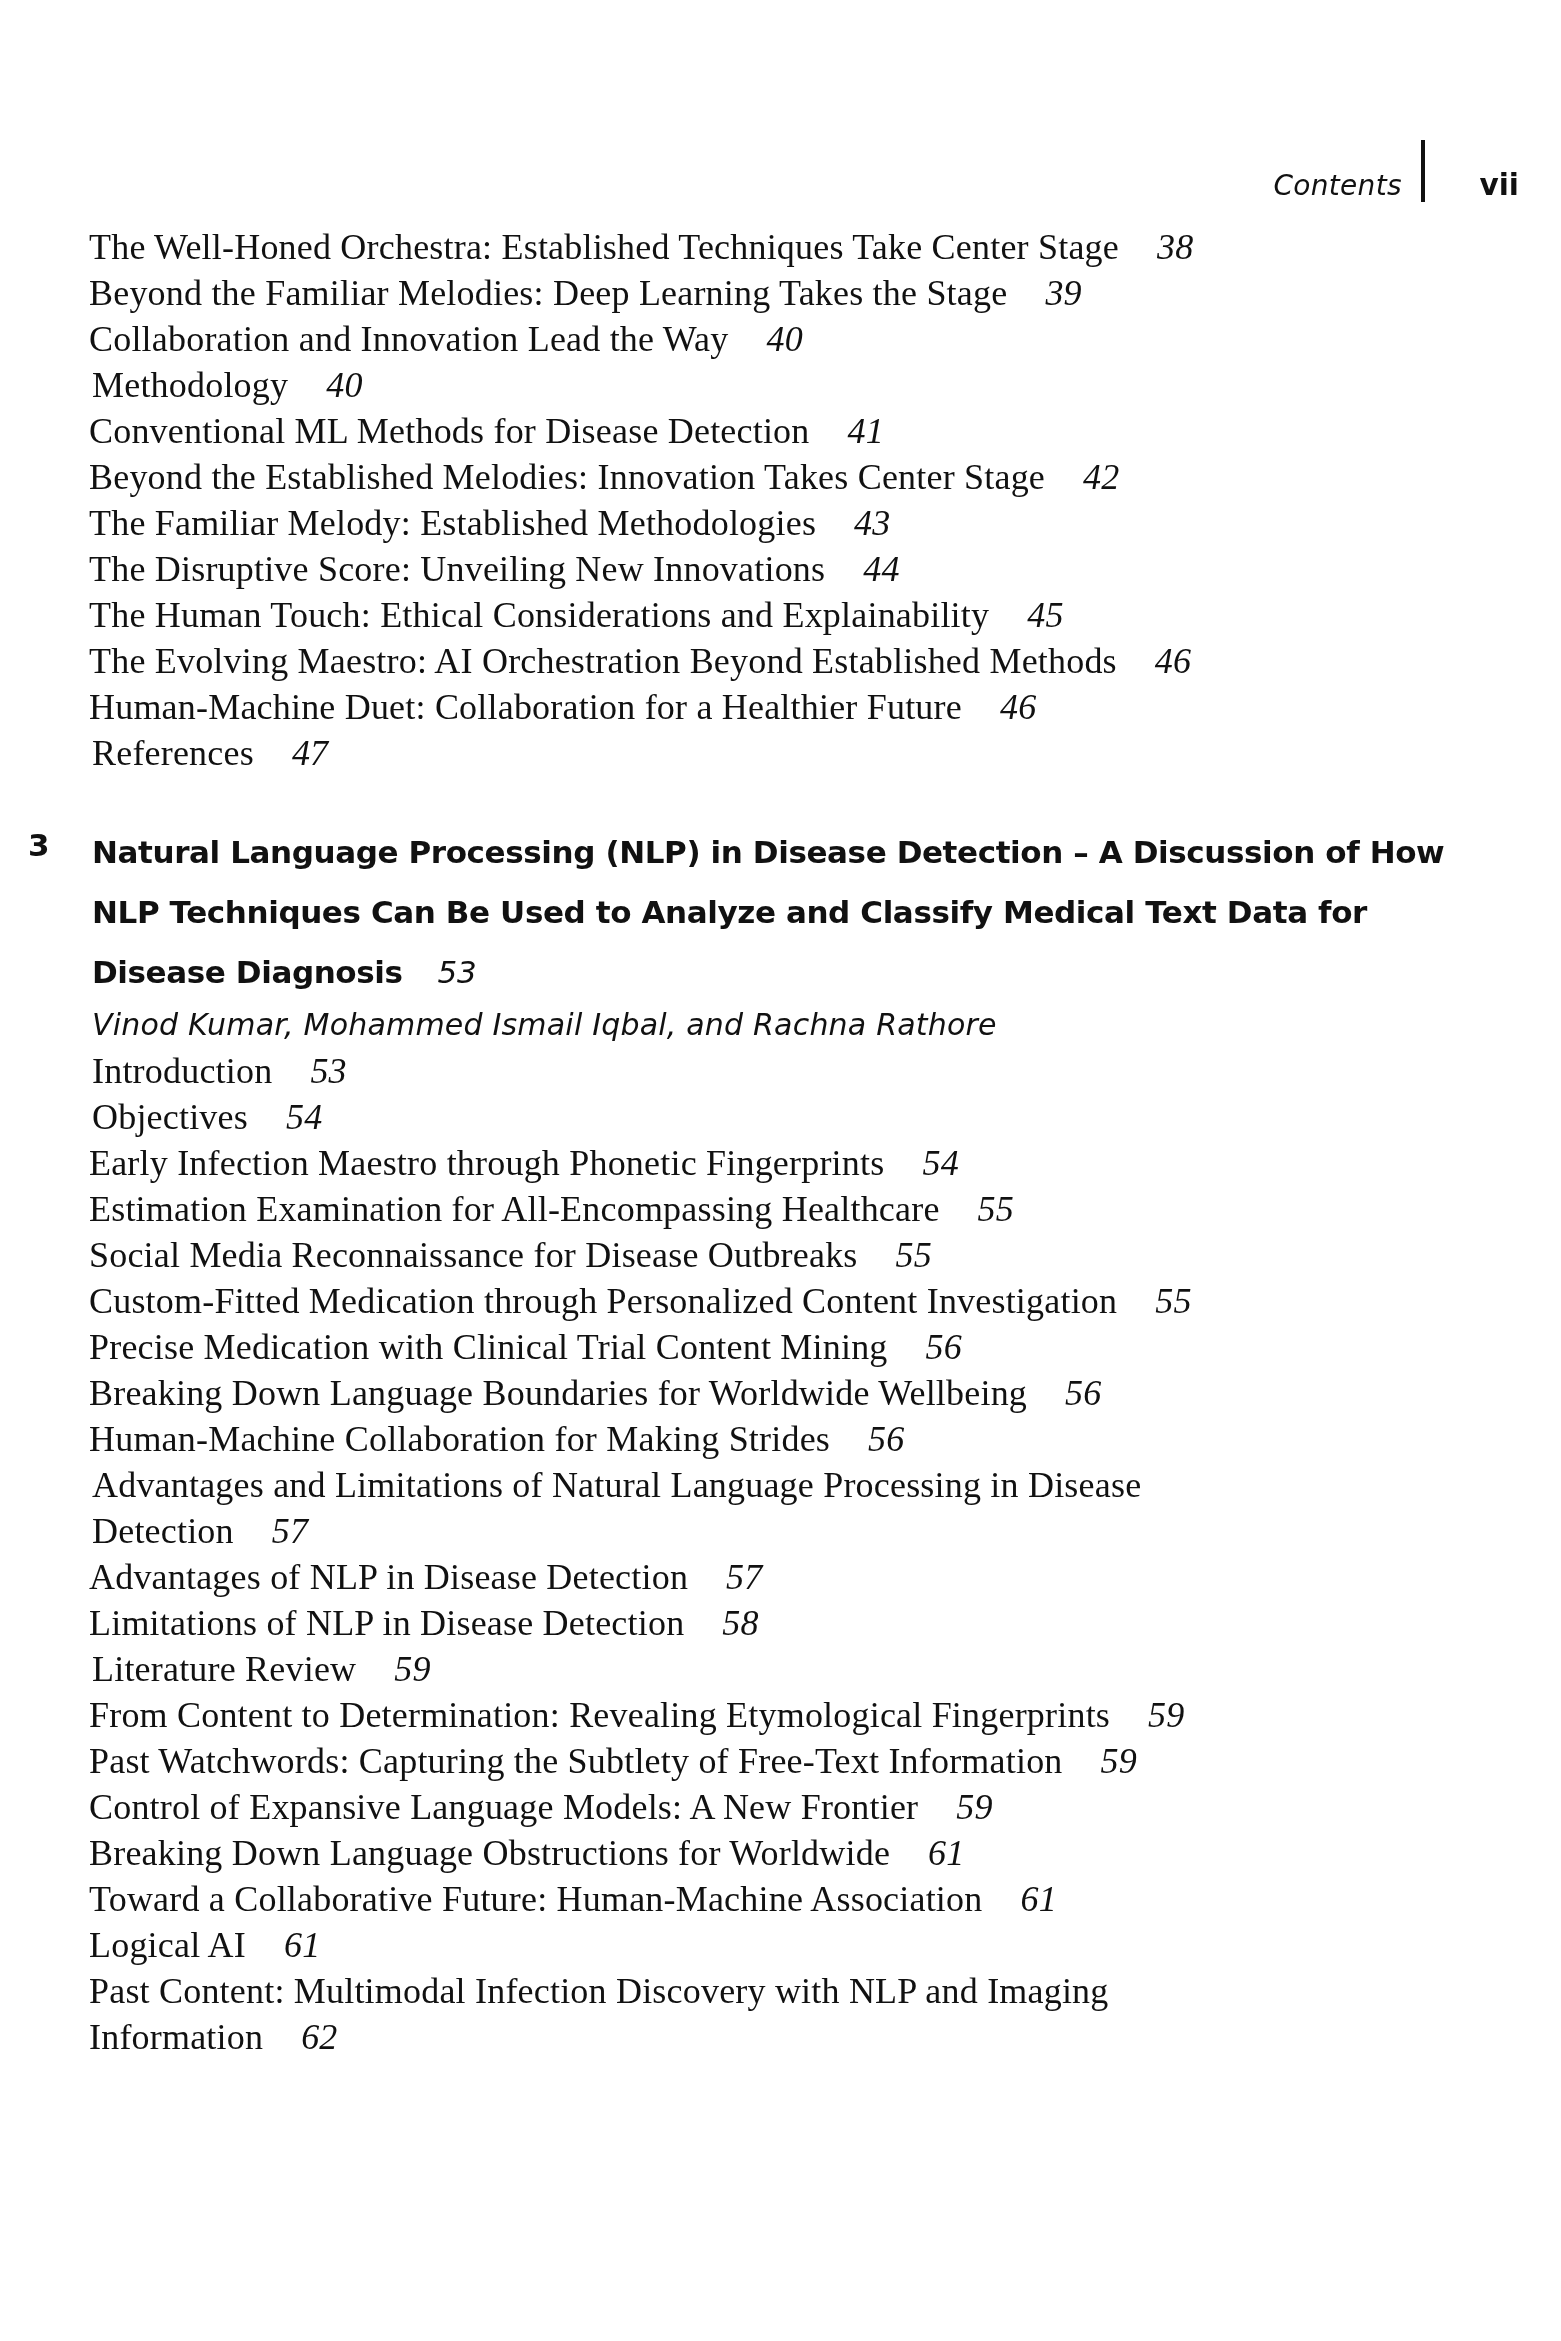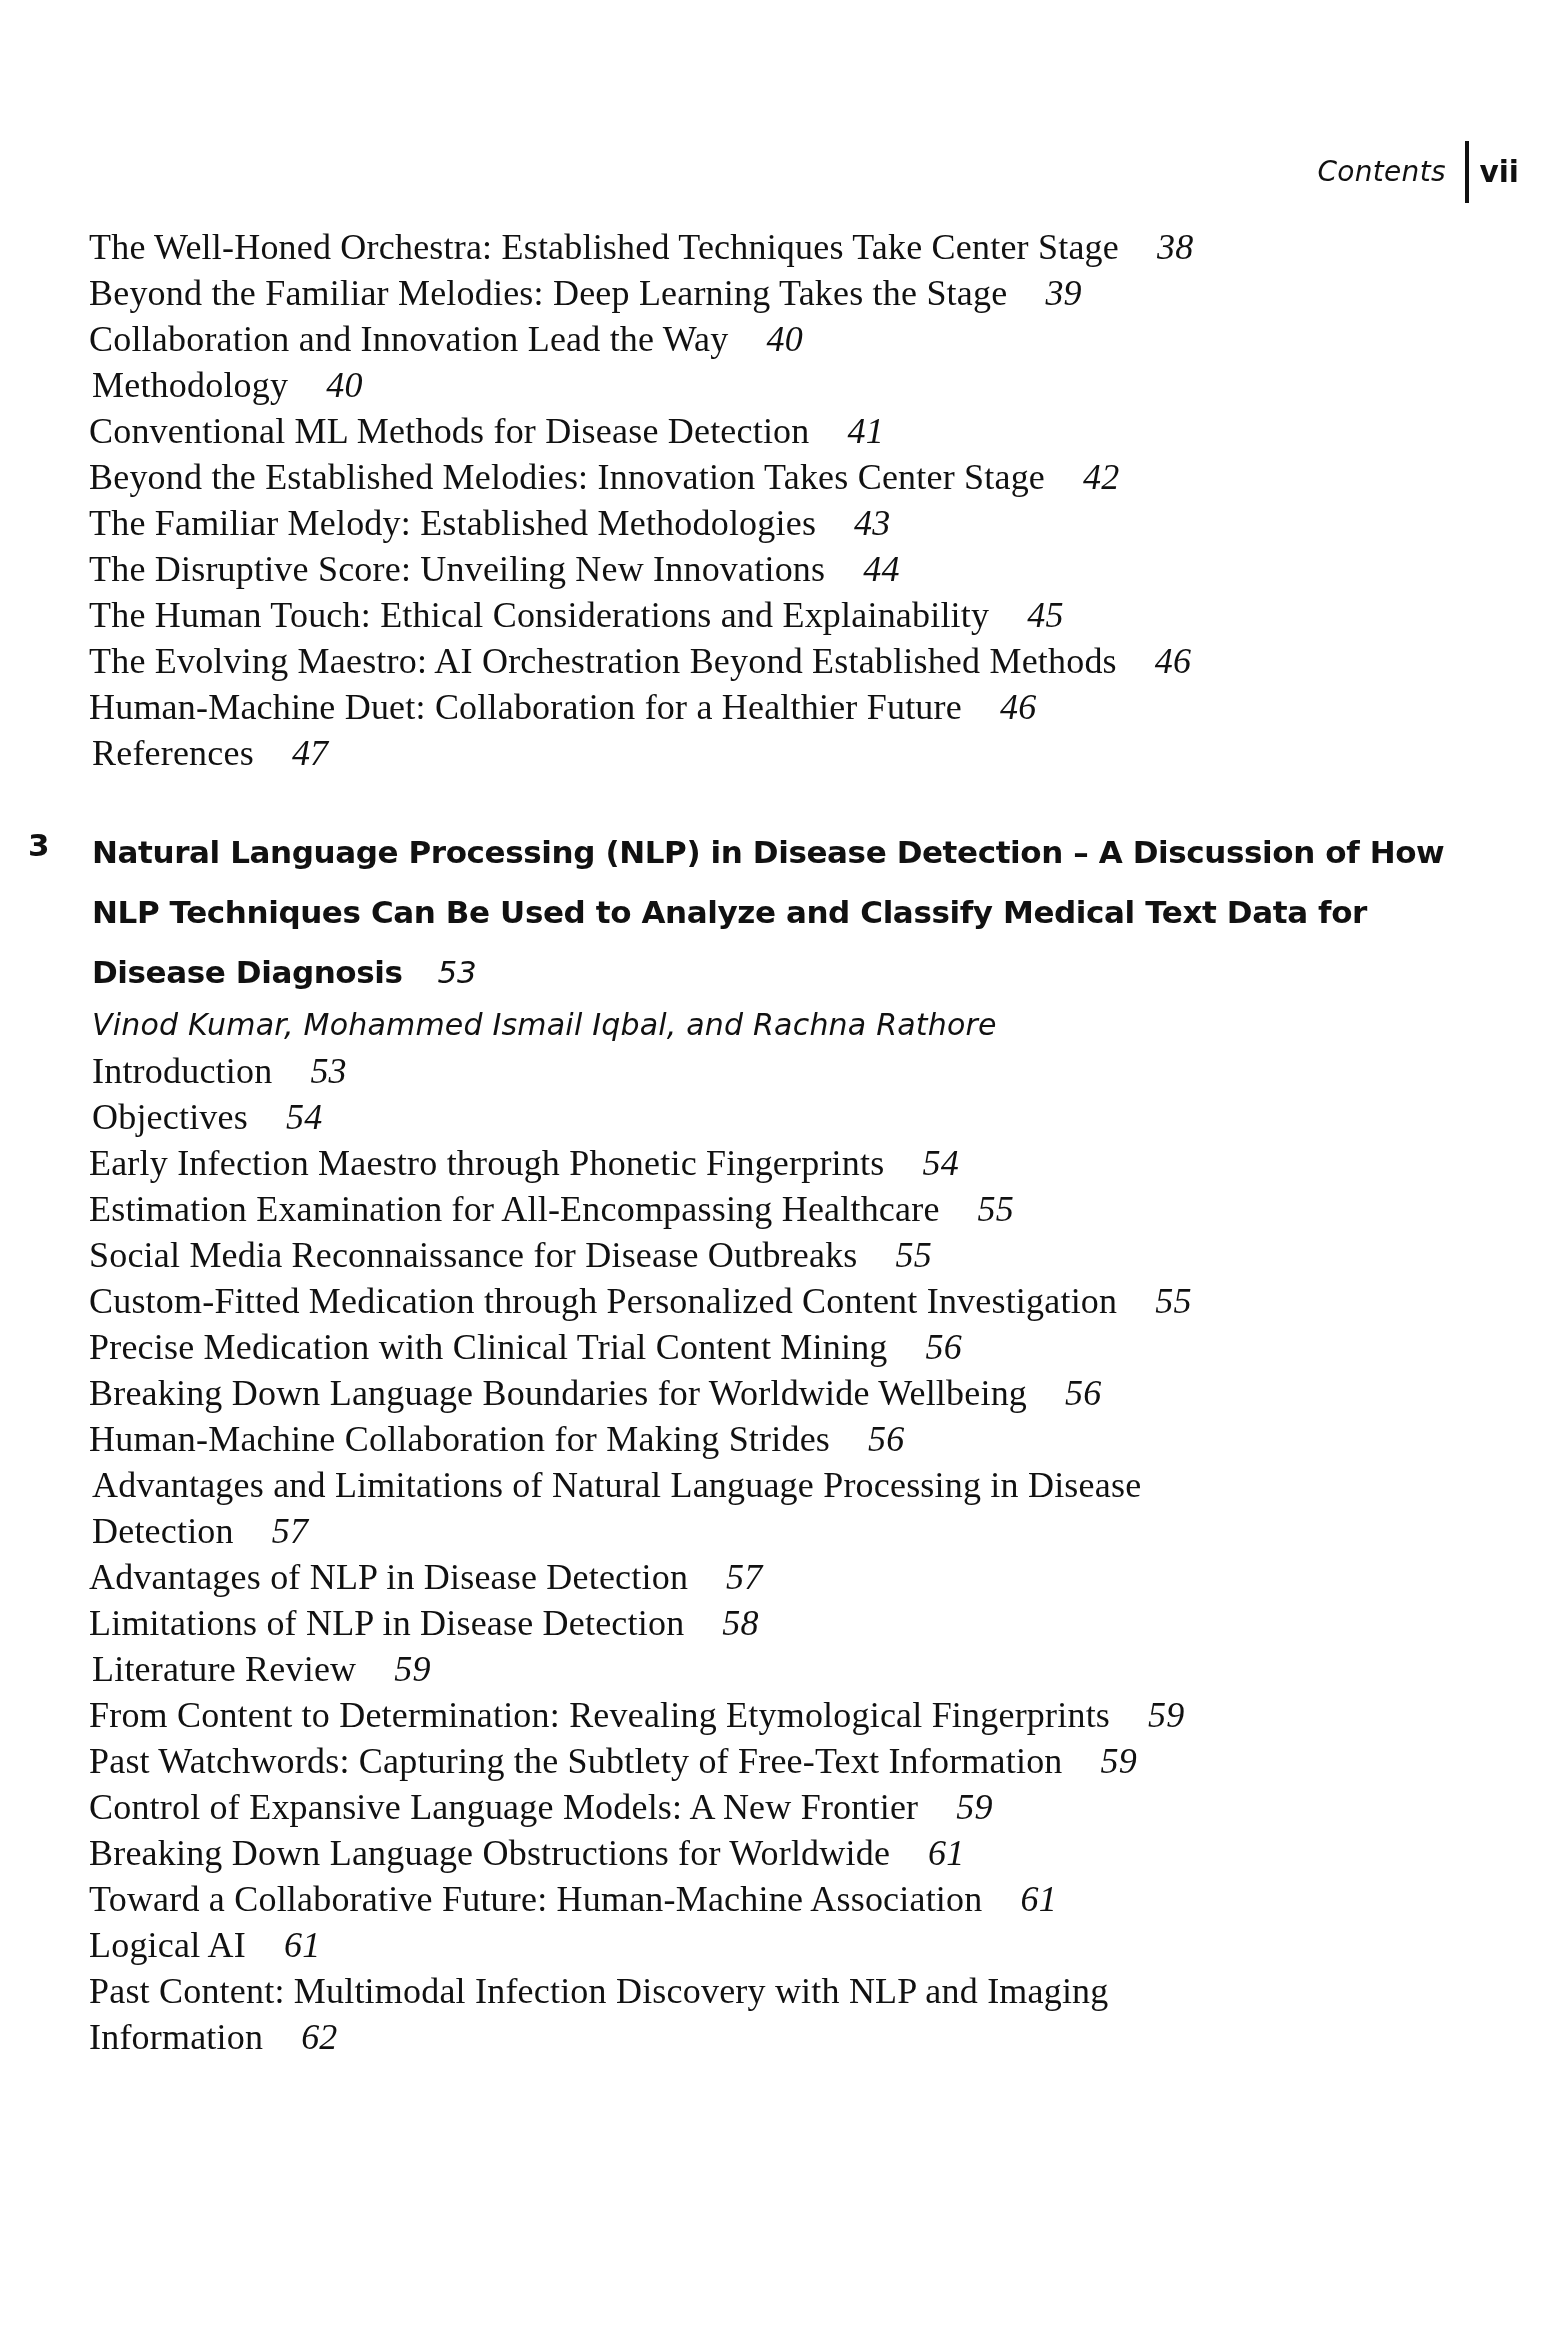--- a/index.html
+++ b/index.html
@@ -1,26 +1,26 @@
 <!DOCTYPE html>
 <html style="font-size:14px"><head>
   <meta charset="utf-8">
   <style>
     html, body { margin: 0; padding: 0; background: #ffffff; }
     body { width: 1561px; height: 2342px; position: relative; overflow: hidden; color: #111111; }
     .running-head {
       position: absolute; top: 141px; right: 42px; height: 61px;
-      display: flex; align-items: center;
+      display: flex; align-items: flex-end;
     }
     .rh-title {
       font-family: "DejaVu Sans", sans-serif; font-style: italic;
       font-size: 28px; color: #111; margin-right: 19px; letter-spacing: 0.3px;
     }
     .rh-rule { width: 4.3px; height: 62px; background: #111; margin-right: 10.4px; }
-    .rh-page { font-family: "DejaVu Sans", sans-serif; font-weight: bold; font-size: 29.5px; }
+    .rh-page { font-family: "DejaVu Sans", sans-serif; font-weight: bold; font-size: 29.5px; margin-left: 44px; }
 
     .toc { position: absolute; left: 0; top: 224px; width: 1561px; }
     .entry {
       position: relative; font-family: "Liberation Serif", serif; font-size: 36px;
       line-height: 46px; white-space: nowrap; letter-spacing: 0.2px;
     }
     .entry.l1 { padding-left: 92px; }
     .entry.l2 { padding-left: 89px; }
     .entry.wrap { white-space: normal; width: 1301px; }
     .pg { font-style: italic; margin-left: 38px; }

